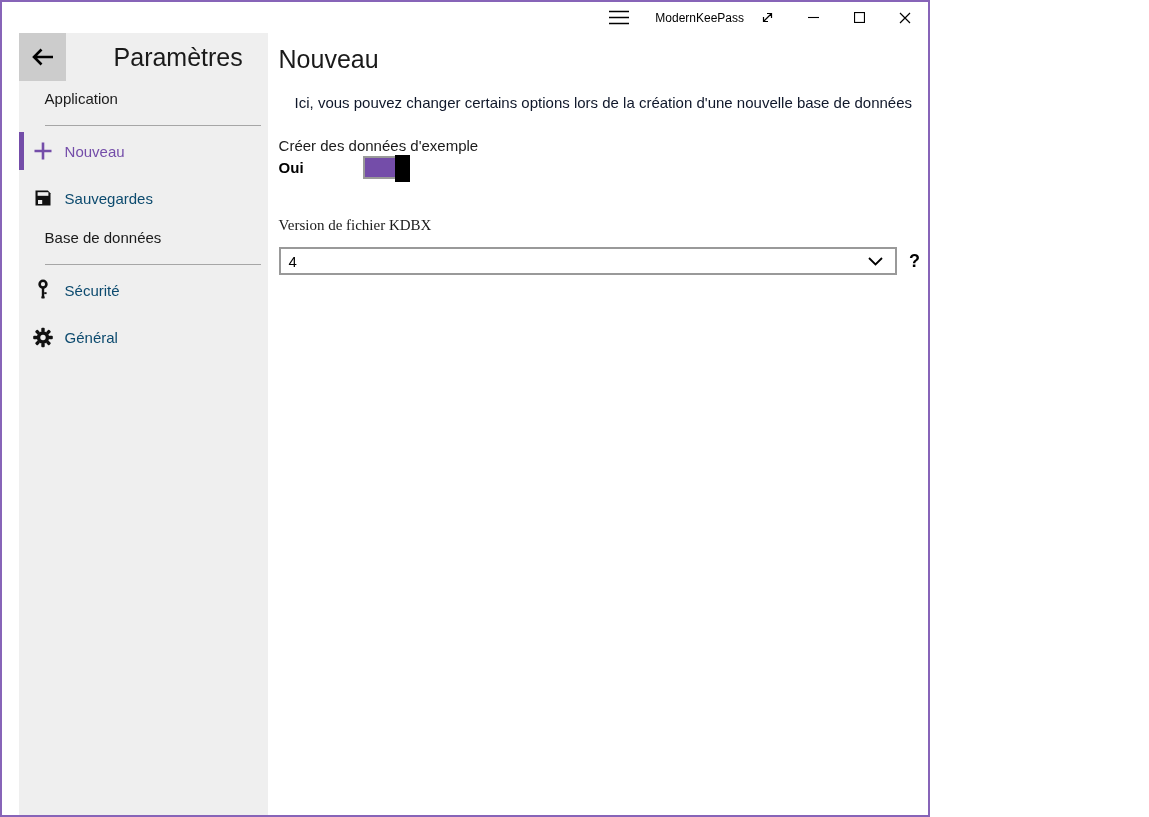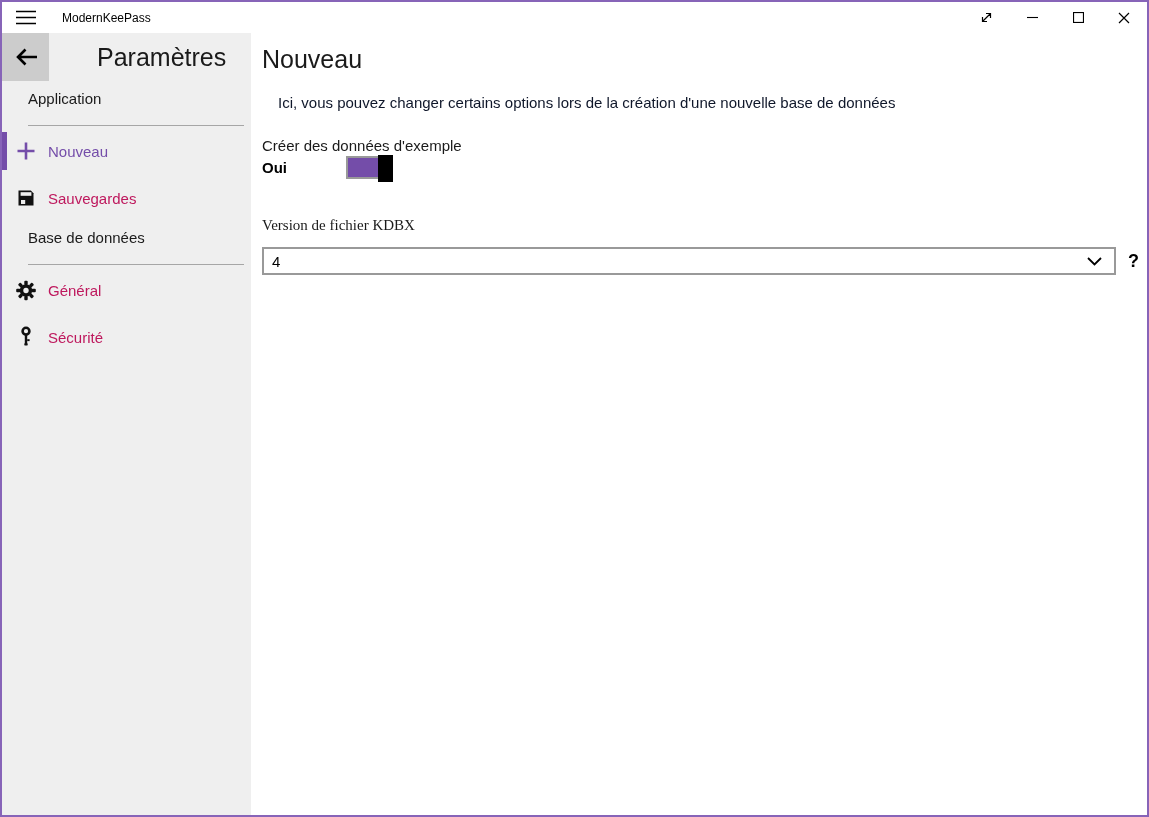--- a/index.html
+++ b/index.html
@@ -9,41 +9,41 @@
     --back-button-bg:#cccccc;
     --toggle-knob:#000000;
     --control-border:#999999;
     --divider:#a6a6a6;
     --text:#1a1a1a;
   }
   *{box-sizing:border-box;}
   html,body{margin:0;padding:0;background:#ffffff;}
   body{font-family:"Liberation Sans","DejaVu Sans",sans-serif;color:var(--text);}
   .window{
-    position:relative;width:1149px;height:817px;
+    position:relative;width:930px;height:817px;
     border:2px solid var(--window-border);
-    background:#ffffff;display:flex;flex-direction:column;overflow:hidden;
+    background:#ffffff;display:flex;flex-direction:column;overflow:hidden;align-items:flex-end;
   }
   
   .titlebar{height:31px;flex:0 0 auto;background:#ffffff;display:flex;align-items:stretch;}
   .tb-btn{background:transparent;border:none;padding:0;display:flex;align-items:center;justify-content:center;cursor:default;}
   .tb-menu-btn{width:47px;}
   .app-title{font-size:12px;align-self:center;margin-left:13px;color:#000;white-space:nowrap;}
   .tb-spacer{flex:1;}
   .tb-ctrl{width:46px;}
   
   .appbody{flex:1;display:flex;min-height:0;}
   .sidebar{width:249px;flex:0 0 auto;background:var(--sidebar-bg);position:relative;}
   .sidebar-top{display:flex;align-items:center;height:48px;}
   .back-btn{width:47px;height:48px;background:var(--back-button-bg);border:none;padding:0;display:flex;align-items:center;justify-content:center;cursor:default;}
   .sidebar-heading{font-size:25px;font-weight:300;margin:0 0 0 48px;color:#1a1a1a;white-space:nowrap;}
   .section-label{margin:9px 7px 0 26px;font-size:15px;color:#1a1a1a;padding-bottom:18px;border-bottom:1px solid var(--divider);}
   .nav-item{position:relative;height:44px;display:flex;align-items:center;margin-top:3px;}
   .nav-icon{width:20px;height:20px;margin-left:14px;display:flex;align-items:center;justify-content:center;color:#111;flex:0 0 auto;}
-  .nav-label{margin-left:12px;font-size:15px;color:#be185d;white-space:nowrap;}
+  .nav-label{margin-left:12px;font-size:15px;color:#0c4a6e;white-space:nowrap;}
   .nav-item.selected .nav-label{color:var(--accent);}
   .nav-item.selected .nav-icon{color:var(--accent);}
   .sel-indicator{position:absolute;left:0;top:3px;bottom:3px;width:5px;background:var(--accent);}
   
   .content{flex:1;background:#ffffff;padding:0 0 0 11px;min-width:0;}
   .page-title{font-size:25px;font-weight:300;margin:12px 0 0;color:#1a1a1a;}
   .desc{font-size:15px;margin:20px 16px 0;color:#0f172a;}
   .field-label{font-size:15px;margin-top:26px;color:#1a1a1a;}
   .toggle-row{display:flex;align-items:center;height:27px;}
   .toggle-state{font-size:15px;font-weight:700;width:84px;color:#000;}
@@ -124,48 +124,48 @@
             <rect x="5" y="12" width="4.2" height="4" fill="var(--sidebar-bg)"></rect>
           </svg>
         </span>
         <span class="nav-label">Sauvegardes</span>
       </div>
 
       <div class="section-label">Base de données</div>
 
       <div class="nav-item">
         <span class="nav-icon">
+          <svg width="20" height="22" viewBox="0 0 20 22">
+            <circle cx="10" cy="5.2" r="3.4" fill="none" stroke="currentColor" stroke-width="2.6"></circle>
+            <rect x="8.8" y="8.4" width="2.4" height="9.4" fill="currentColor"></rect>
+            <rect x="11.2" y="13.2" width="2.4" height="1.9" fill="currentColor"></rect>
+            <rect x="8.3" y="17" width="3.4" height="2.6" rx="1.2" fill="currentColor"></rect>
+          </svg>
+        </span>
+        <span class="nav-label">Sécurité</span>
+      </div>
+
+      <div class="nav-item">
+        <span class="nav-icon">
           <svg width="21" height="21" viewBox="0 0 20 20">
             <g fill="currentColor">
               <rect x="8.3" y="0.2" width="3.4" height="4.2" rx="1"></rect>
               <rect x="8.3" y="0.2" width="3.4" height="4.2" rx="1" transform="rotate(45 10 10)"></rect>
               <rect x="8.3" y="0.2" width="3.4" height="4.2" rx="1" transform="rotate(90 10 10)"></rect>
               <rect x="8.3" y="0.2" width="3.4" height="4.2" rx="1" transform="rotate(135 10 10)"></rect>
               <rect x="8.3" y="0.2" width="3.4" height="4.2" rx="1" transform="rotate(180 10 10)"></rect>
               <rect x="8.3" y="0.2" width="3.4" height="4.2" rx="1" transform="rotate(225 10 10)"></rect>
               <rect x="8.3" y="0.2" width="3.4" height="4.2" rx="1" transform="rotate(270 10 10)"></rect>
               <rect x="8.3" y="0.2" width="3.4" height="4.2" rx="1" transform="rotate(315 10 10)"></rect>
               <circle cx="10" cy="10" r="6.2"></circle>
             </g>
             <circle cx="10" cy="10" r="2.7" fill="var(--sidebar-bg)"></circle>
           </svg>
         </span>
         <span class="nav-label">Général</span>
-      </div>
-
-      <div class="nav-item">
-        <span class="nav-icon">
-          <svg width="20" height="22" viewBox="0 0 20 22">
-            <circle cx="10" cy="5.2" r="3.4" fill="none" stroke="currentColor" stroke-width="2.6"></circle>
-            <rect x="8.8" y="8.4" width="2.4" height="9.4" fill="currentColor"></rect>
-            <rect x="11.2" y="13.2" width="2.4" height="1.9" fill="currentColor"></rect>
-            <rect x="8.3" y="17" width="3.4" height="2.6" rx="1.2" fill="currentColor"></rect>
-          </svg>
-        </span>
-        <span class="nav-label">Sécurité</span>
       </div>
     </aside>
 
     <main class="content">
       <h1 class="page-title">Nouveau</h1>
       <p class="desc">Ici, vous pouvez changer certains options lors de la création d'une nouvelle base de données</p>
 
       <div class="field-label">Créer des données d'exemple</div>
       <div class="toggle-row">
         <span class="toggle-state">Oui</span>

